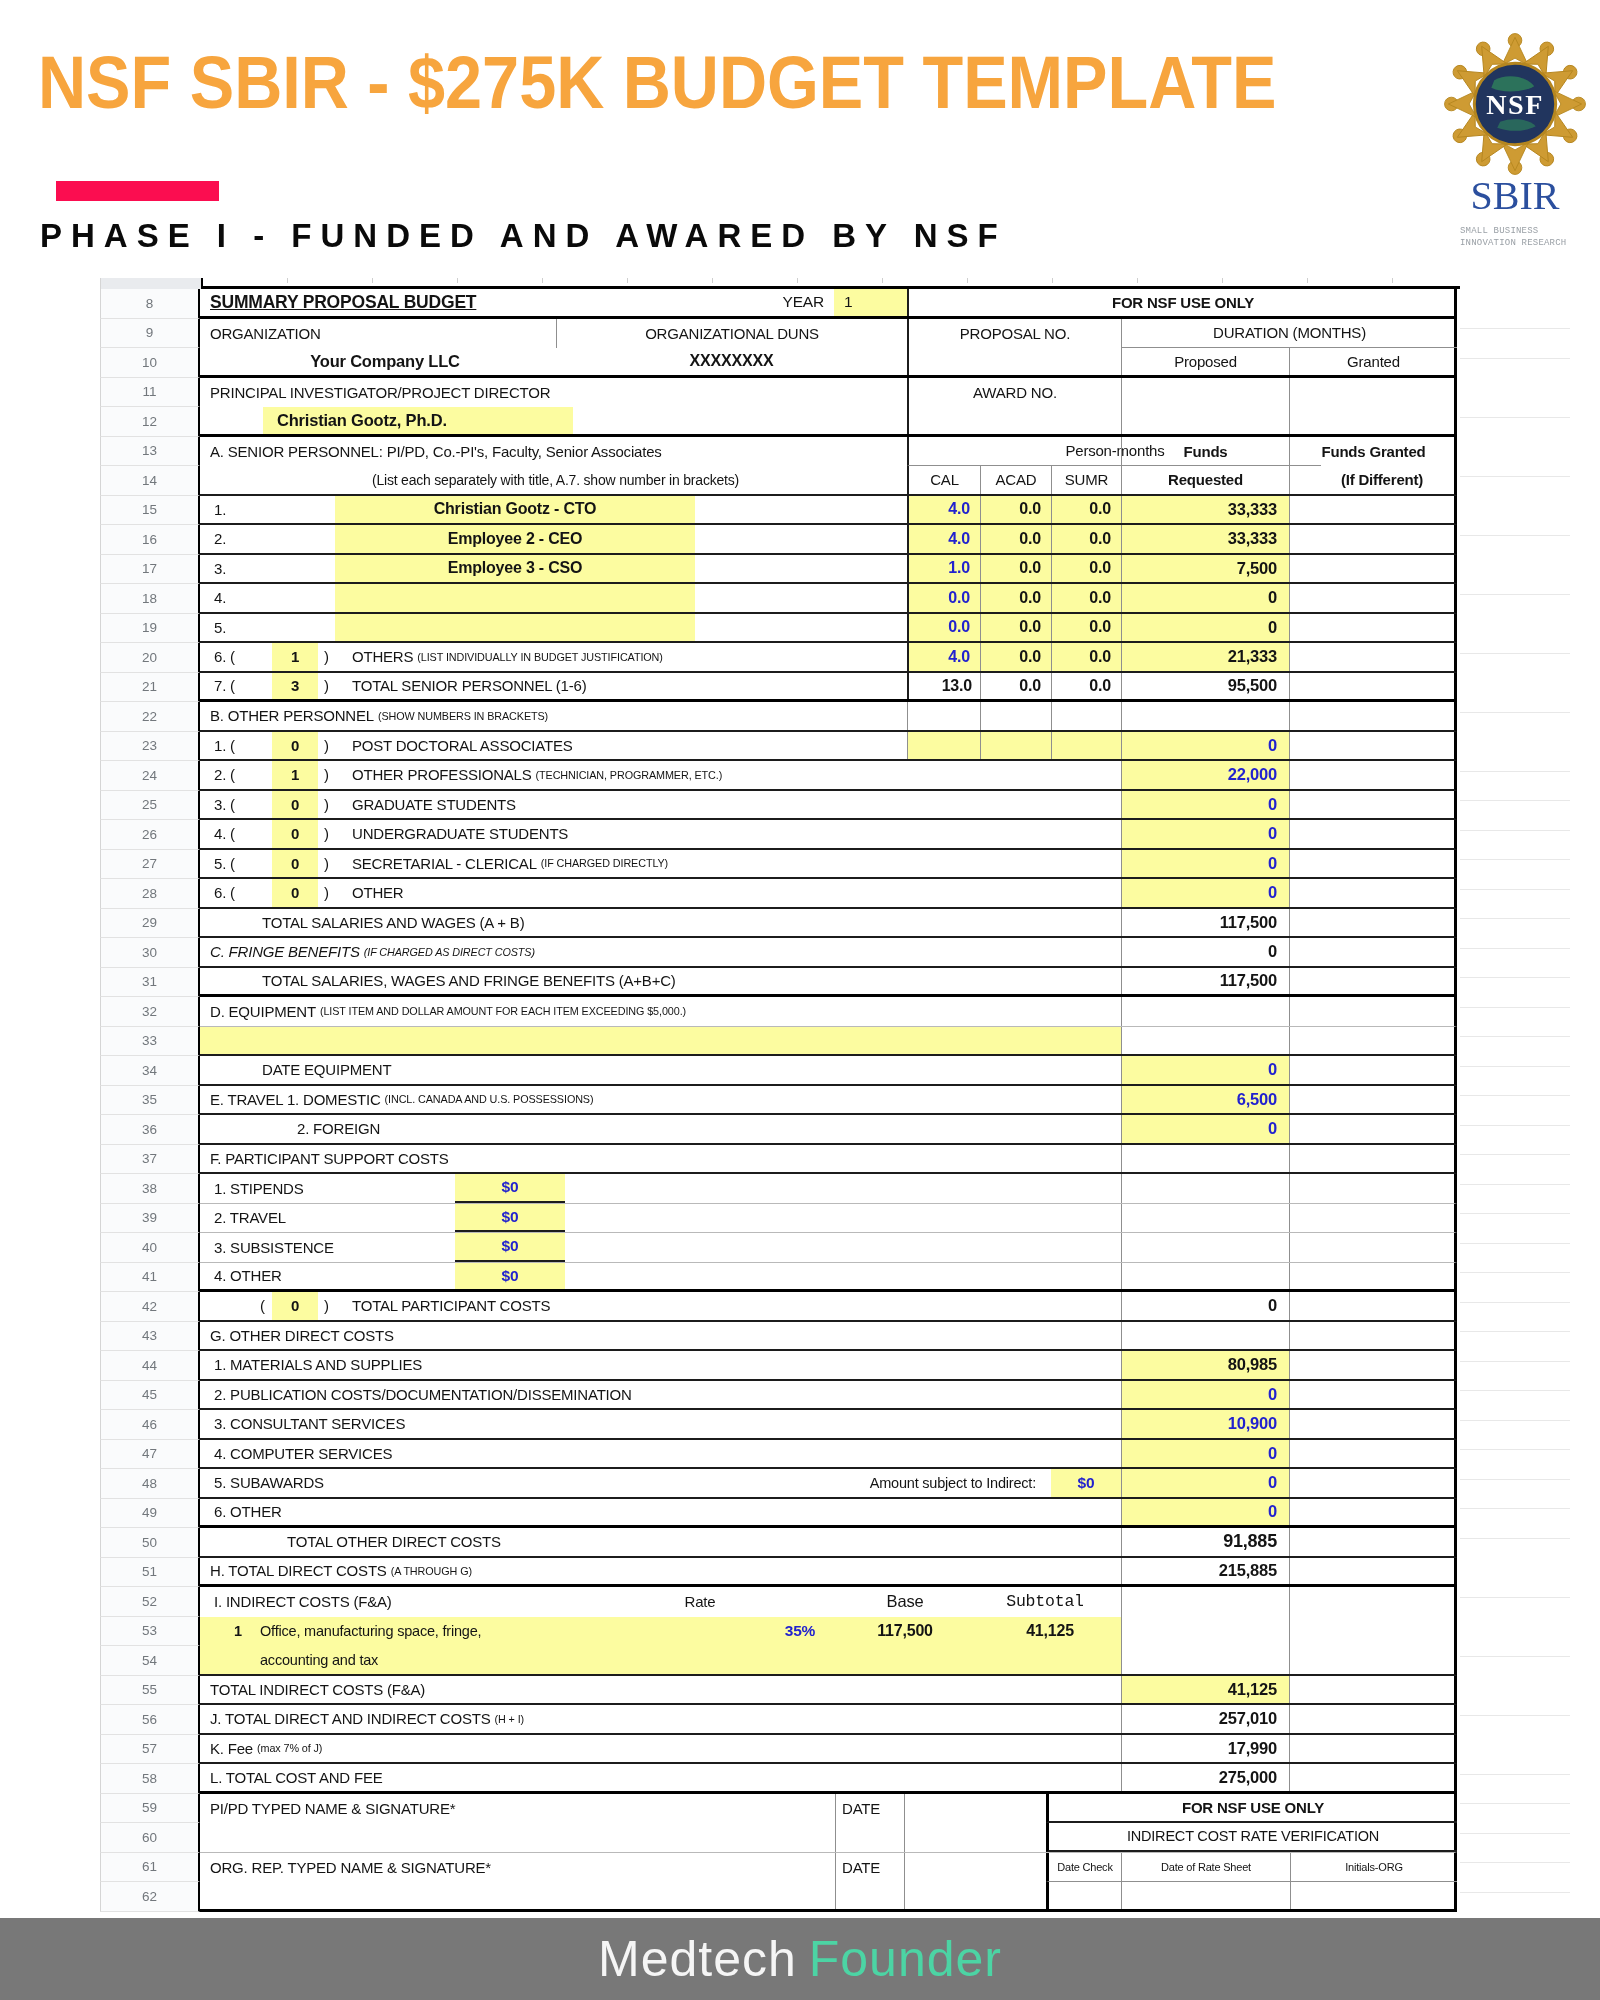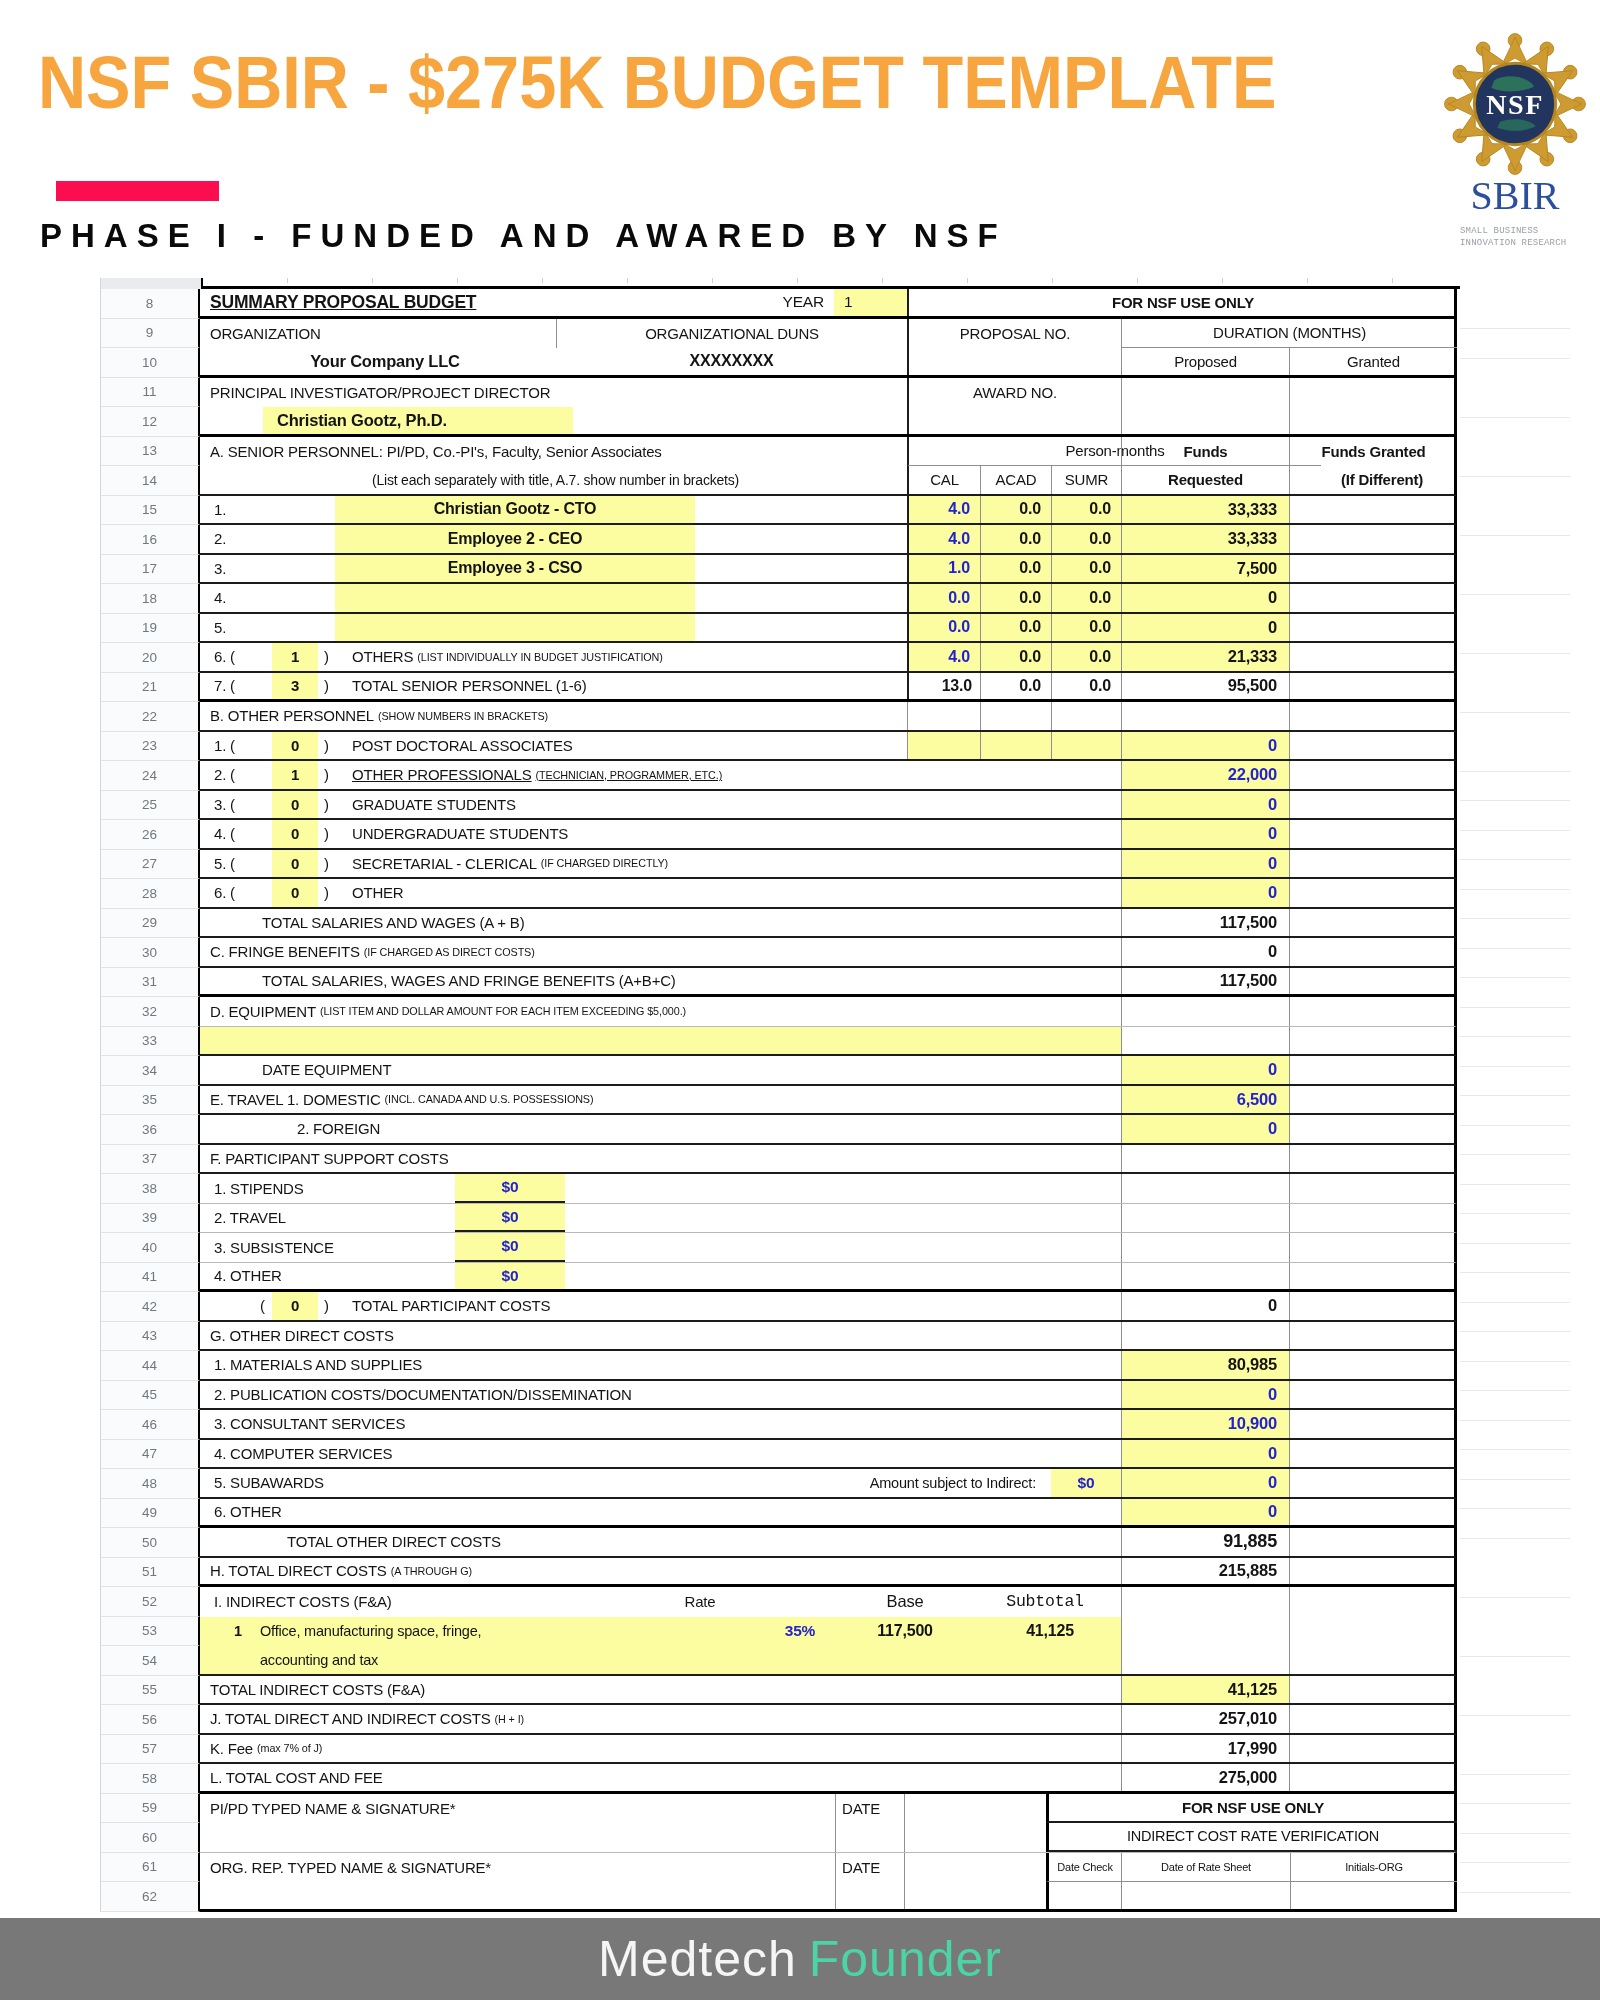--- a/index.html
+++ b/index.html
@@ -470,21 +470,21 @@
           <div class="cnt">
             <div class="cell" style="left: 12px; width: 58px; justify-content: flex-start;">
               <span>2.  (</span>
             </div>
             <div class="cell yel bold" style="left: 72px; width: 46px; justify-content: center;">
               <span>1</span>
             </div>
             <div class="cell" style="left: 122px; width: 16px; justify-content: flex-start;">
               <span>)</span>
             </div>
-            <div class="cell" style="left: 150px; width: 550px; justify-content: flex-start; text-decoration: underline;">
+            <div class="cell" style="left: 150px; width: 550px; justify-content: flex-start;">
               <span>OTHER PROFESSIONALS</span>
               <span class="sm">(TECHNICIAN, PROGRAMMER, ETC.)</span>
             </div>
             <div class="cell yel bold blue" style="left: 921px; width: 168px; justify-content: flex-end; font-size: 16.5px; border-left: 1px solid rgb(143, 143, 143); padding-right: 12px;">
               <span>22,000</span>
             </div>
             <div class="cell" style="left: 1089px; width: 168px; justify-content: flex-start; border-left: 1px solid rgb(143, 143, 143);"></div>
           </div>
         </div>
         <div class="srow rb2">
@@ -580,21 +580,21 @@
             </div>
             <div class="cell bold" style="left: 921px; width: 168px; justify-content: flex-end; font-size: 16.5px; border-left: 1px solid rgb(143, 143, 143); padding-right: 12px;">
               <span>117,500</span>
             </div>
             <div class="cell" style="left: 1089px; width: 168px; justify-content: flex-start; border-left: 1px solid rgb(143, 143, 143);"></div>
           </div>
         </div>
         <div class="srow rb2">
           <div class="gut">30</div>
           <div class="cnt">
-            <div class="cell" style="left: 8px; width: 690px; justify-content: flex-start;">
+            <div class="cell" style="left: 8px; width: 690px; justify-content: flex-start; font-style: italic;">
               <span>C.  FRINGE BENEFITS</span>
               <span class="sm">(IF CHARGED AS DIRECT COSTS)</span>
             </div>
             <div class="cell bold" style="left: 921px; width: 168px; justify-content: flex-end; font-size: 16.5px; border-left: 1px solid rgb(143, 143, 143); padding-right: 12px;">
               <span>0</span>
             </div>
             <div class="cell" style="left: 1089px; width: 168px; justify-content: flex-start; border-left: 1px solid rgb(143, 143, 143);"></div>
           </div>
         </div>
         <div class="srow rb3">

